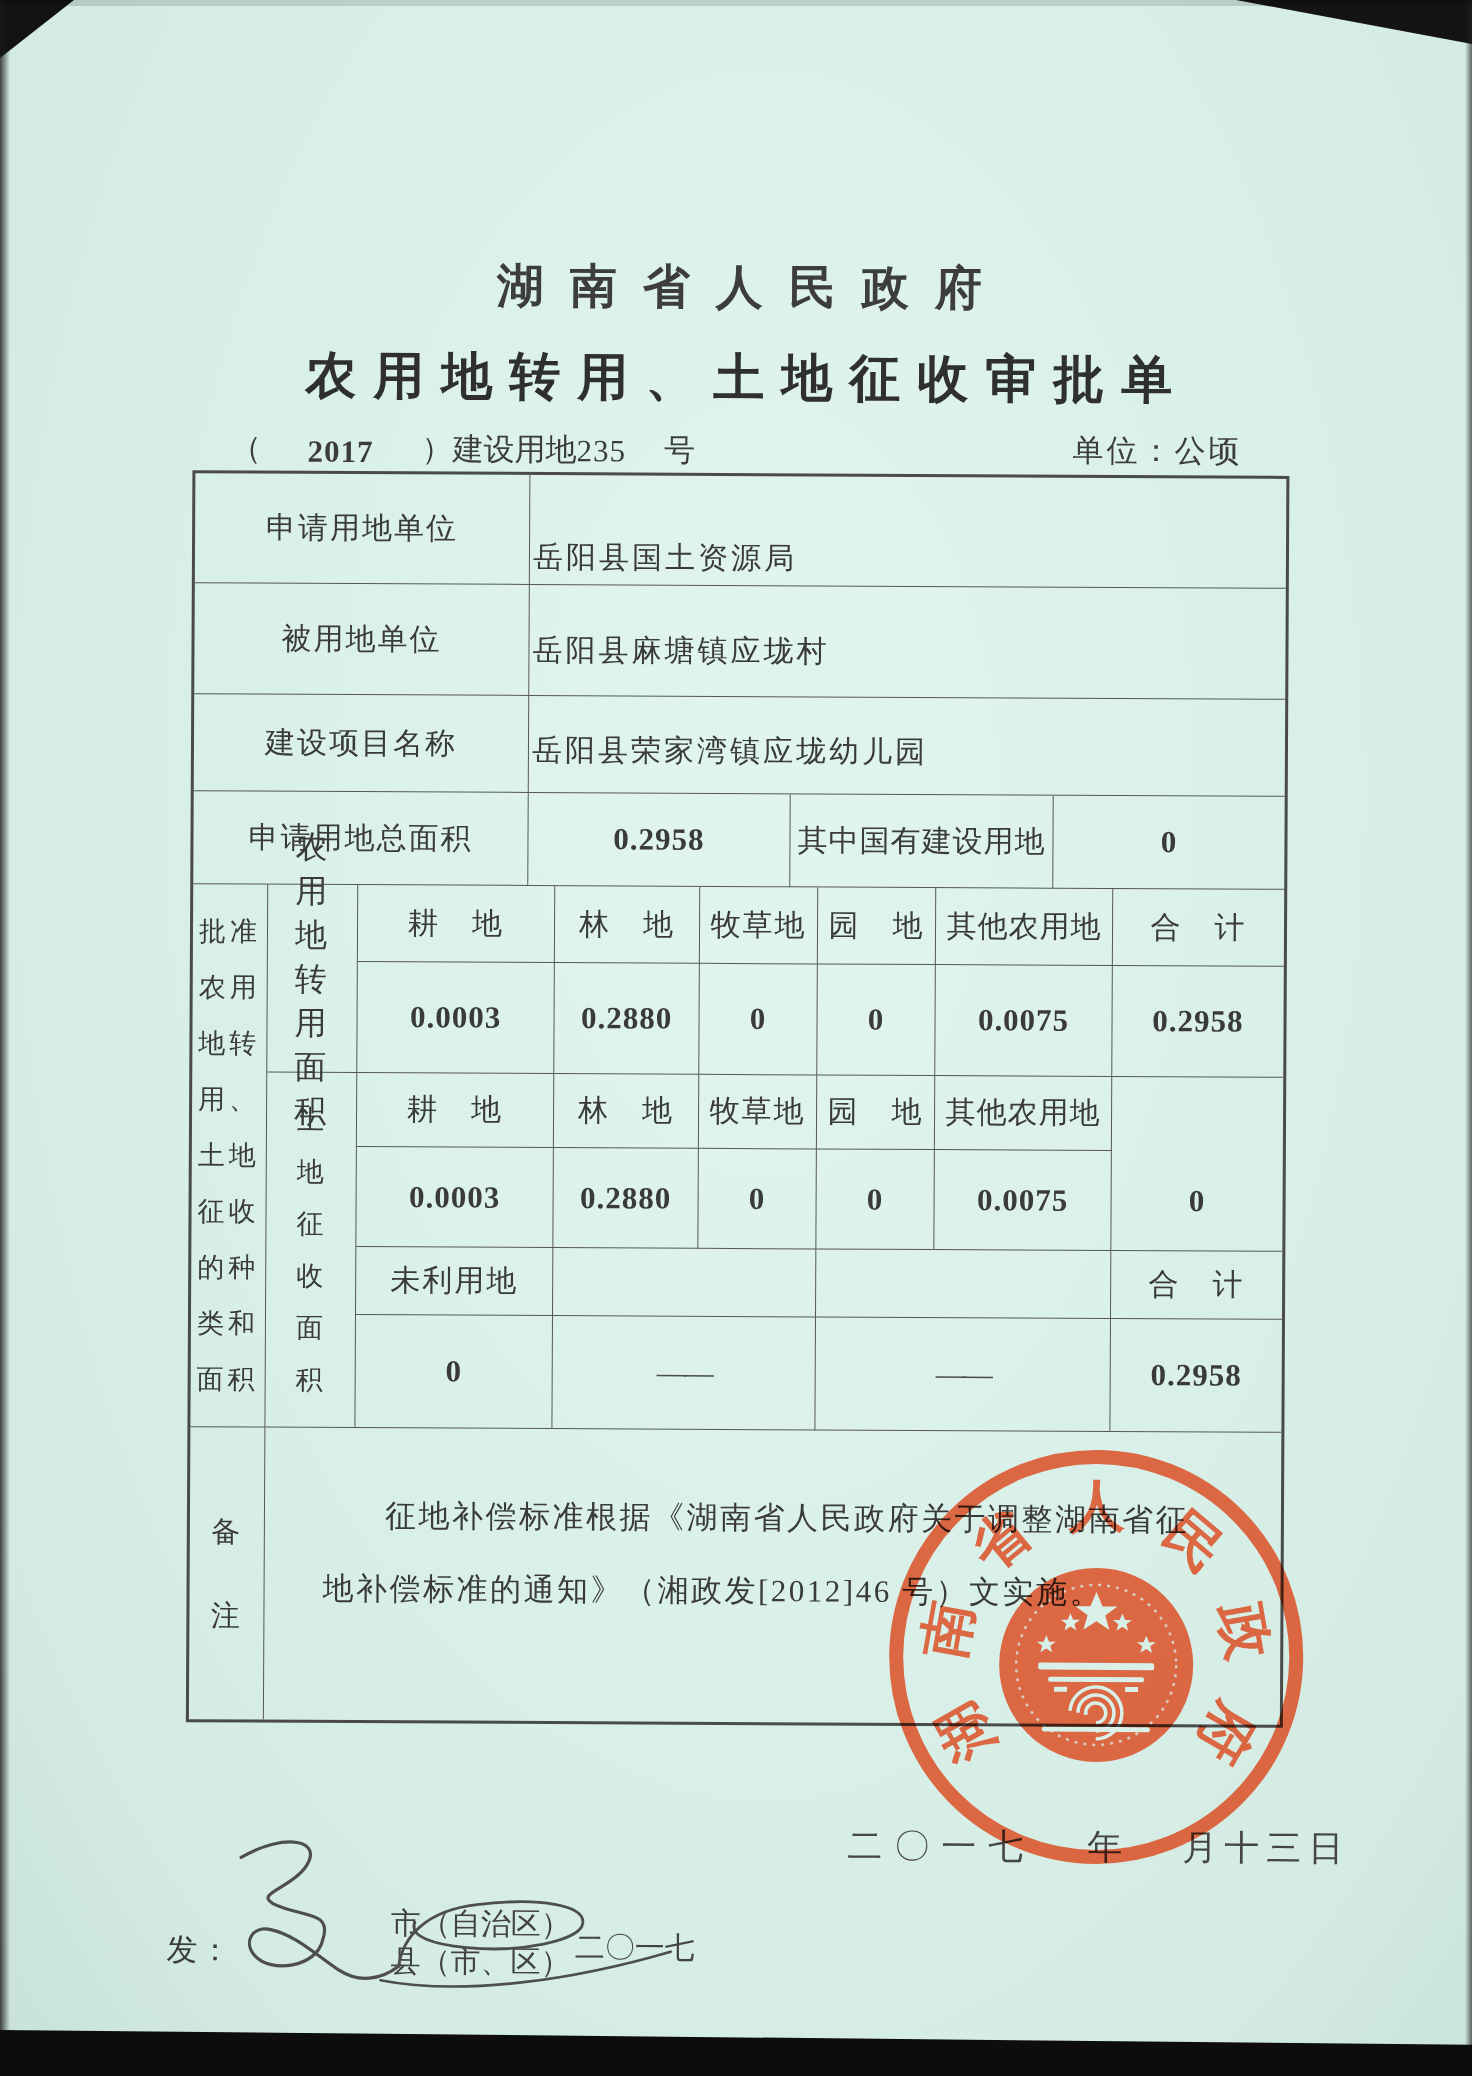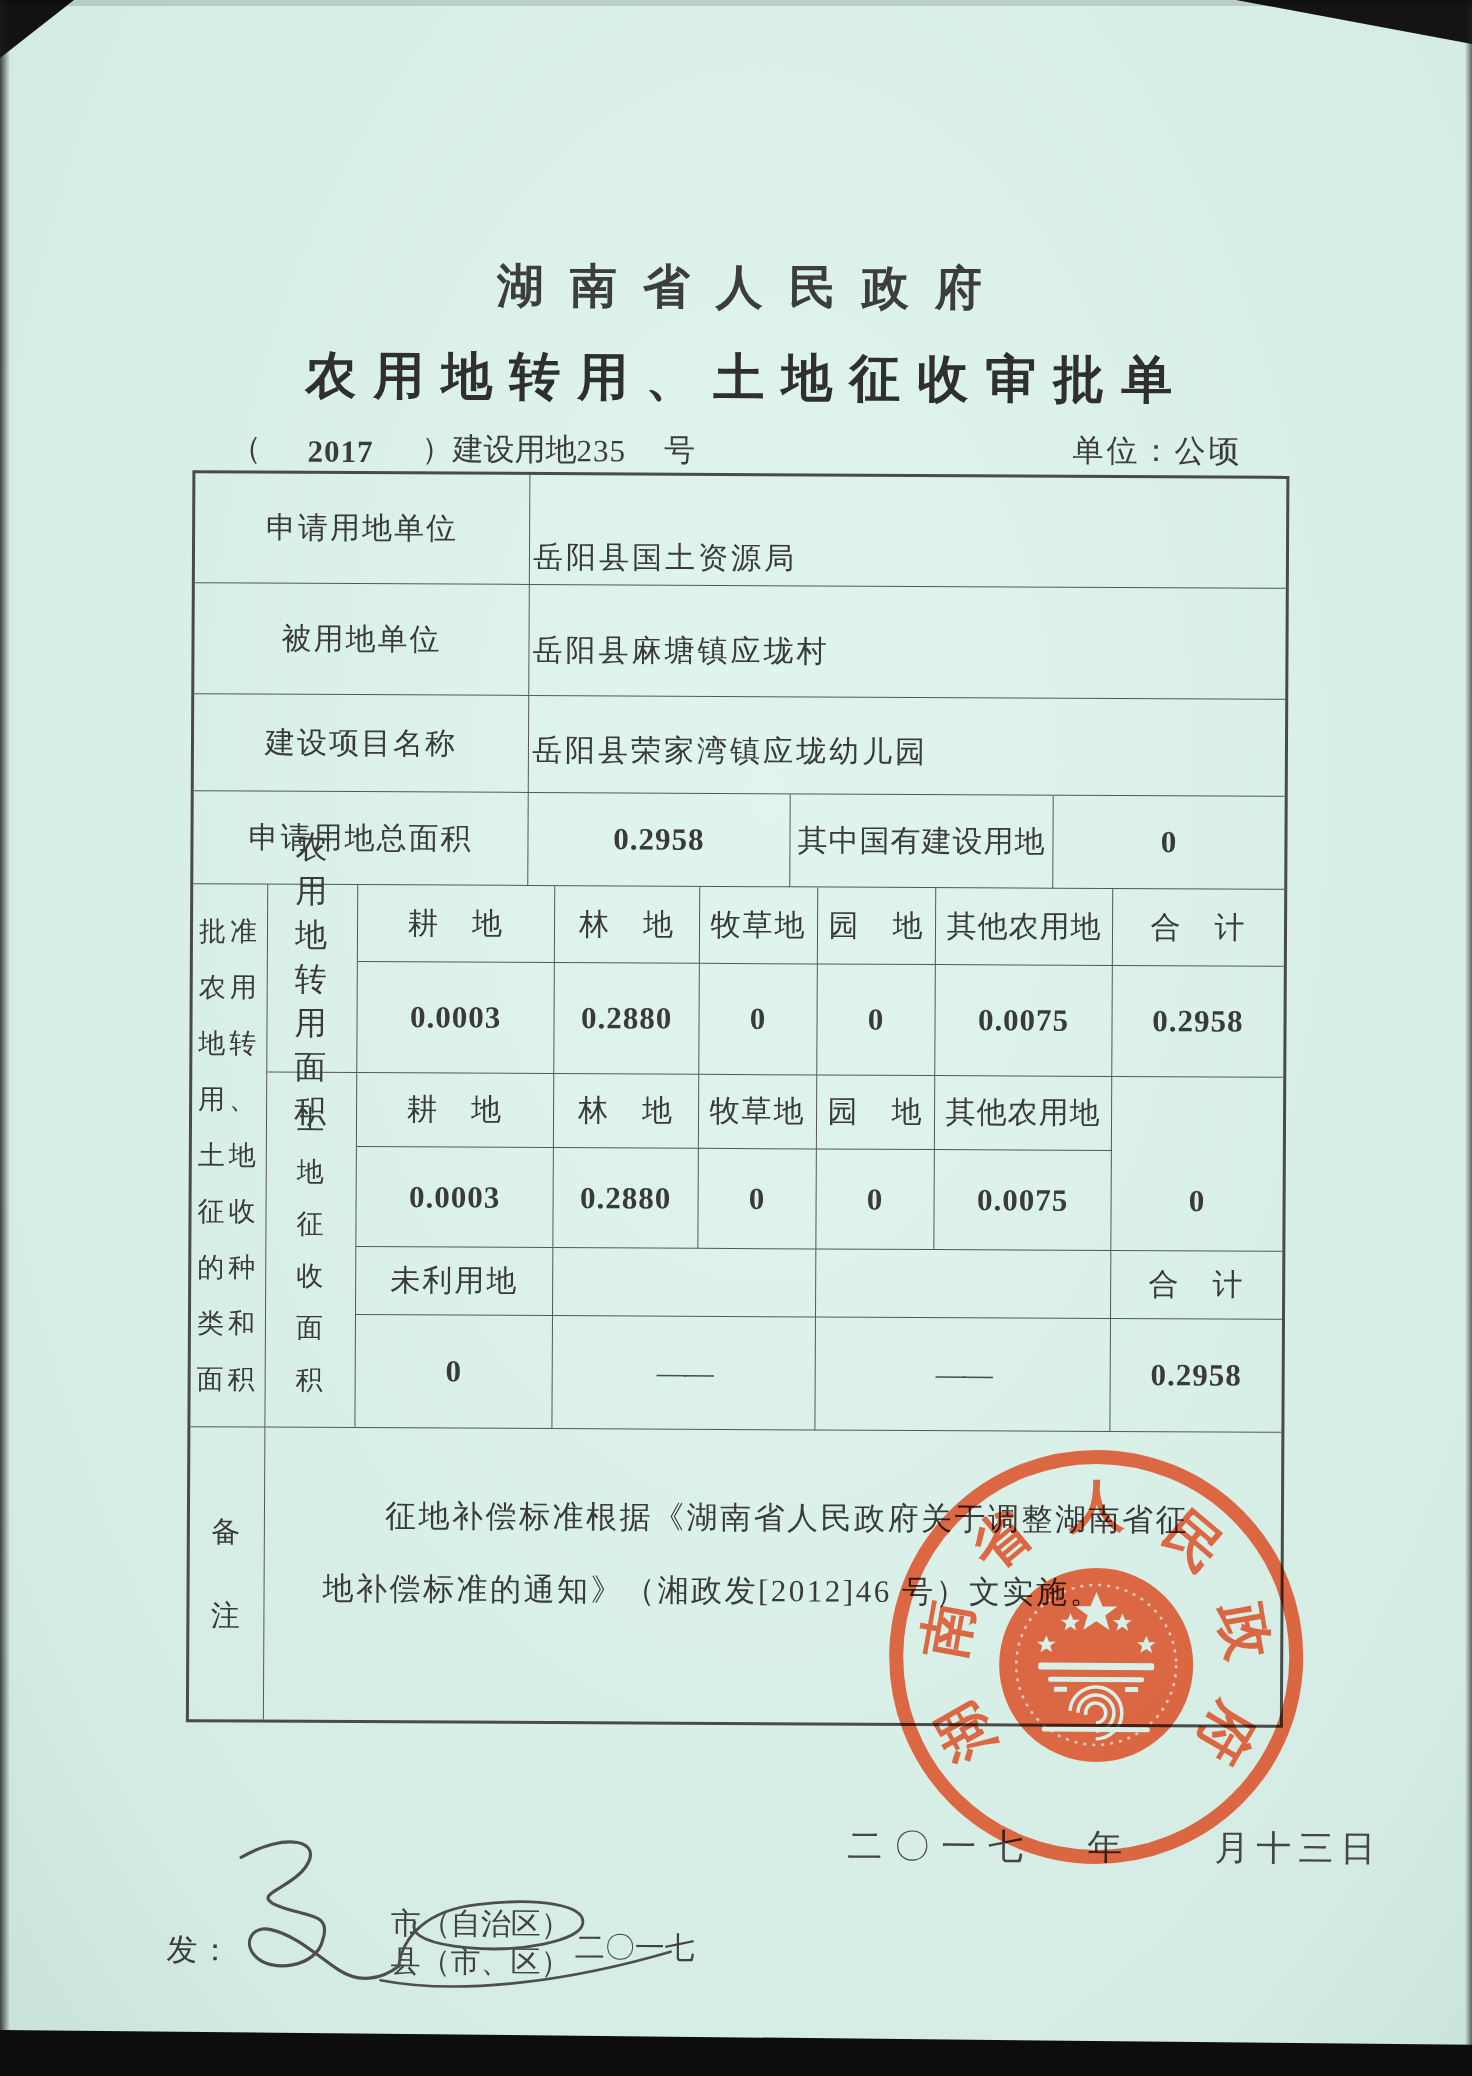--- a/index.html
+++ b/index.html
@@ -59,21 +59,21 @@
         font-size:31px;line-height:2.35;letter-spacing:2.5px;}
 
   
   .seal{position:absolute;left:868px;top:1423px;z-index:10;opacity:.93;mix-blend-mode:multiply;}
 
   
   .dateline{position:absolute;left:852px;top:1822px;z-index:5;font-size:35px;color:#454545;
             display:flex;align-items:baseline;}
   .dateline .y{letter-spacing:12px;}
   .dateline .yl{margin-left:52px;}
-  .dateline .d{margin-left:92px;letter-spacing:7px;}
+  .dateline .d{margin-left:60px;letter-spacing:7px;}
   .sendline{position:absolute;left:172px;top:1932px;font-size:31px;letter-spacing:2px;z-index:5;}
   .dest{position:absolute;left:396px;top:1906px;font-size:30px;line-height:38px;z-index:5;color:#424242;}
   .dest .tail{position:relative;top:-15px;left:4px;}
   .pen{position:absolute;left:150px;top:1830px;z-index:6;}
 </style>
 </head>
 <body>
 
 <div class="stage">
   <div class="paper"></div>

